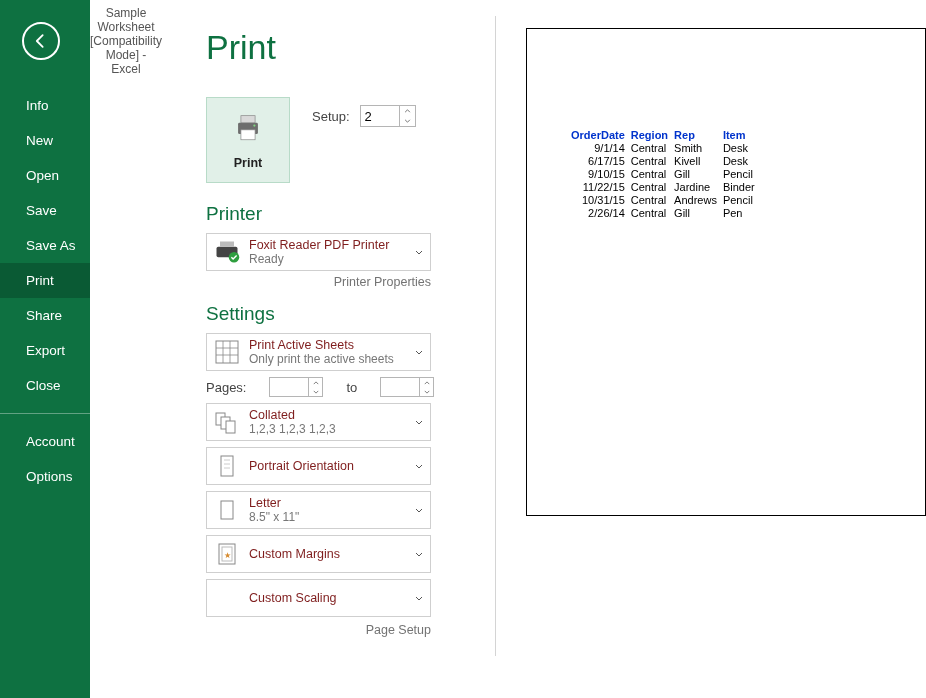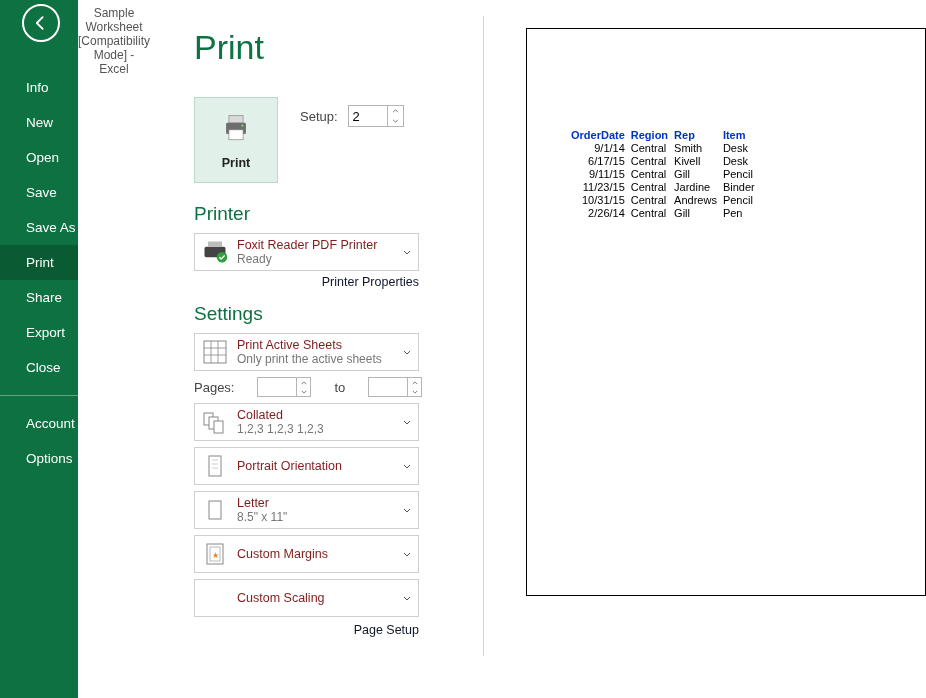--- a/index.html
+++ b/index.html
@@ -1,21 +1,21 @@
 <!DOCTYPE html>
 <html><head>
 <meta charset="utf-8">
 <style>
   * { box-sizing: border-box; margin: 0; padding: 0; font-family: "Segoe UI", Arial, sans-serif; }
   html, body { width: 926px; height: 698px; overflow: hidden; background: #fff; }
 
   .app { display: flex; width: 100%; height: 100%; }
 
   
-  .sidebar { width: 124px; background: #0e7141; color: #fff; display: flex; flex-direction: column; padding-top: 4px; }
+  .sidebar { width: 124px; background: #0e7141; color: #fff; display: flex; flex-direction: column; padding-top: 22px; }
   .back-btn { width: 38px; height: 38px; border: 2px solid #fff; border-radius: 50%; margin-left: 22px; margin-bottom: 28px; display: flex; align-items: center; justify-content: center; cursor: pointer; }
   .back-btn svg { width: 20px; height: 20px; }
   .side-item { padding: 10px 0 10px 26px; font-size: 13.5px; cursor: pointer; }
   .side-item.active { background: #0a5a34; }
   .side-divider { border-top: 1px solid rgba(255,255,255,0.35); margin: 10px 0; }
 
   
   .main { flex: 1; display: flex; flex-direction: row; }
   .titlebar { height: 24px; text-align: center; font-size: 12px; color: #555; padding-top: 6px; }
   .content { display: flex; flex: 1; padding-left: 44px; padding-top: 28px; }
@@ -40,39 +40,39 @@
   .section-head { font-size: 19px; font-weight: 400; color: #0e7141; margin-bottom: 8px; position: relative; }
   .section-head .info-icon { position:absolute; right:-120px; top:4px; width:14px;height:14px; border:1px solid #5a9ed6; border-radius:50%; color:#5a9ed6; font-size:10px; display:flex; align-items:center; justify-content:center;}
   .dropdown { width: 225px; border: 1px solid #cfcfcf; display:flex; align-items:center; padding: 4px 6px; gap:8px; margin-bottom:4px; cursor:pointer; background:#fff; }
   .dropdown .dd-icon { width:28px; height:28px; display:flex; align-items:center; justify-content:center; flex-shrink:0;}
   .dropdown .dd-text { flex:1; display:flex; flex-direction:column; }
   .dropdown .dd-text .line1 { font-size:12.5px; color:#7f1d1d; }
   .dropdown .dd-text .line2 { font-size:12px; color:#777; }
   .dropdown .dd-caret { width:10px; display:flex; align-items:center; justify-content:center;}
   .dropdown .dd-caret svg{width:8px;height:5px;}
 
-  .link-right { width:225px; text-align:right; font-size:12.5px; color:#0f172a; cursor:pointer; margin-bottom:14px;}
+  .link-right { width:225px; text-align:right; font-size:12.5px; color:#737373; cursor:pointer; margin-bottom:14px;}
 
   .pages-row { display:flex; align-items:center; gap:23px; margin:6px 0;}
   .pages-row label{font-size:13px;color:#444;}
   .mini-spin { display:flex; border:1px solid #b5b5b5; height:20px;}
   .mini-spin input{width:38px;border:none;font-size:12px;padding:0 3px;outline:none;}
   .mini-spin .ar{display:flex;flex-direction:column;border-left:1px solid #b5b5b5;}
   .mini-spin .ar div{width:13px;height:9px;display:flex;align-items:center;justify-content:center;cursor:pointer;}
   .mini-spin .ar svg{width:6px;height:4px;}
 
   .settings-block .dropdown{margin-bottom:6px;}
 
   
   .vdivider { width:38px; display:flex; justify-content:center;}
   .vdivider::before{content:"";width:1px;background:#d4d4d4;height:640px;margin-top:-12px;}
 
   
   .preview { flex:1; padding-top:0px; }
-  .page { width:400px; height:568px; border:1px solid #000; margin-left:24px; background:#fff; padding:100px 26px 0 44px; position:relative;}
+  .page { width:400px; height:488px; border:1px solid #000; margin-left:12px; background:#fff; padding:100px 26px 0 44px; position:relative;}
   .ptable { font-size:11px; border-collapse:collapse;}
   .ptable th { color:#0033cc; font-weight:700; text-align:left; padding:0 6px 1px 0;}
   .ptable th:first-child{text-align:right;}
   .ptable td { color:#000; padding:0 6px 1px 0;}
   .ptable td:first-child{text-align:right;}
 </style>
 </head>
 <body>
 
 <div class="app">
@@ -321,27 +321,27 @@
                   <td>Smith</td>
                   <td>Desk</td>
                 </tr>
                 <tr>
                   <td>6/17/15</td>
                   <td>Central</td>
                   <td>Kivell</td>
                   <td>Desk</td>
                 </tr>
                 <tr>
-                  <td>9/11/15</td>
+                  <td>9/10/15</td>
                   <td>Central</td>
                   <td>Gill</td>
                   <td>Pencil</td>
                 </tr>
                 <tr>
-                  <td>11/23/15</td>
+                  <td>11/22/15</td>
                   <td>Central</td>
                   <td>Jardine</td>
                   <td>Binder</td>
                 </tr>
                 <tr>
                   <td>10/31/15</td>
                   <td>Central</td>
                   <td>Andrews</td>
                   <td>Pencil</td>
                 </tr>

